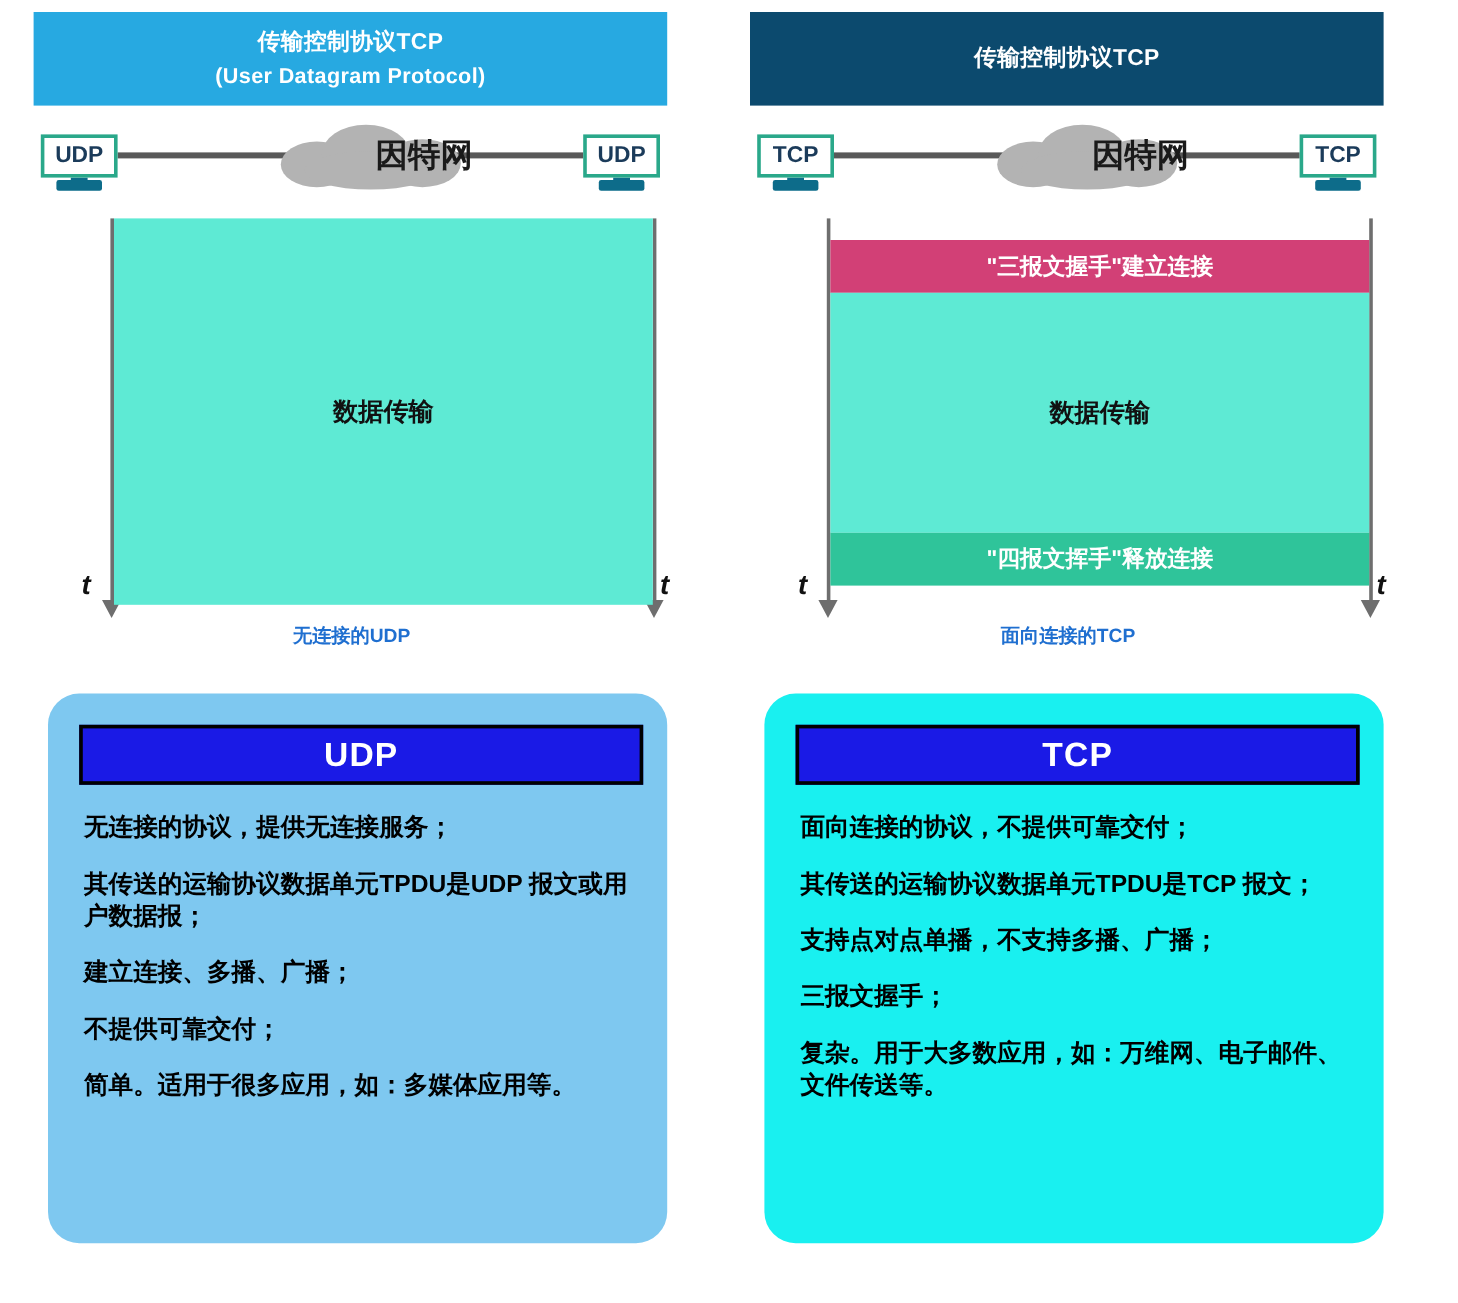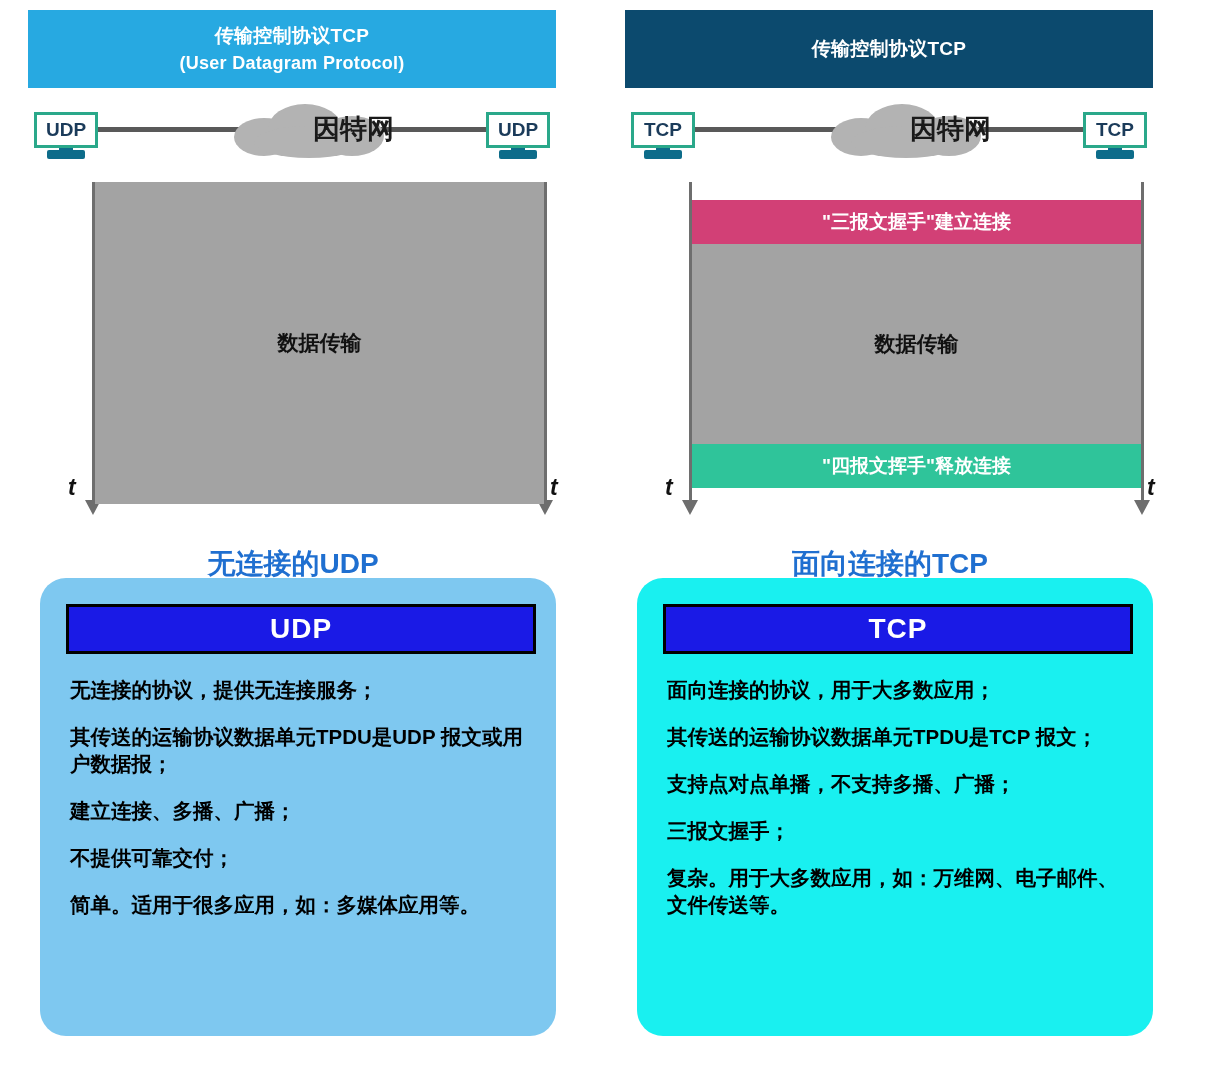--- a/index.html
+++ b/index.html
@@ -177,43 +177,43 @@
     position: absolute;
     left: 67px;
     width: 449px;
     box-sizing: border-box;
     display: flex;
     align-items: center;
     justify-content: center;
     font-weight: bold;
   }
   .band-data {
-    background: #a3a3a3;
+    background: #5eead4;
     color: #111111;
     font-size: 21px;
   }
   .band-hand {
     background: #d24076;
     color: #ffffff;
     font-size: 19px;
   }
   .band-close {
     background: #2fc49a;
     color: #ffffff;
     font-size: 19px;
   }
 
   .caption {
     position: absolute;
     left: 0;
-    top: 545px;
+    top: 520px;
     width: 530px;
     text-align: center;
     font-weight: bold;
-    font-size: 28px;
+    font-size: 16px;
     color: #1f6fd0;
   }
 
   
   .card {
     position: absolute;
     top: 578px;
     left: 12px;
     width: 516px;
     height: 458px;
@@ -352,21 +352,21 @@
 
       <div class="tlabel left">t</div>
       <div class="tlabel right">t</div>
     </div>
 
     <div class="caption">面向连接的TCP</div>
 
     <div class="card card-tcp">
       <div class="card-header">TCP</div>
       <ul class="card-list">
-        <li>面向连接的协议，用于大多数应用；</li>
+        <li>面向连接的协议，不提供可靠交付；</li>
         <li>其传送的运输协议数据单元TPDU是TCP 报文；</li>
         <li>支持点对点单播，不支持多播、广播；</li>
         <li>三报文握手；</li>
         <li>复杂。用于大多数应用，如：万维网、电子邮件、文件传送等。</li>
       </ul>
     </div>
   </div>
 
 </div>
 

